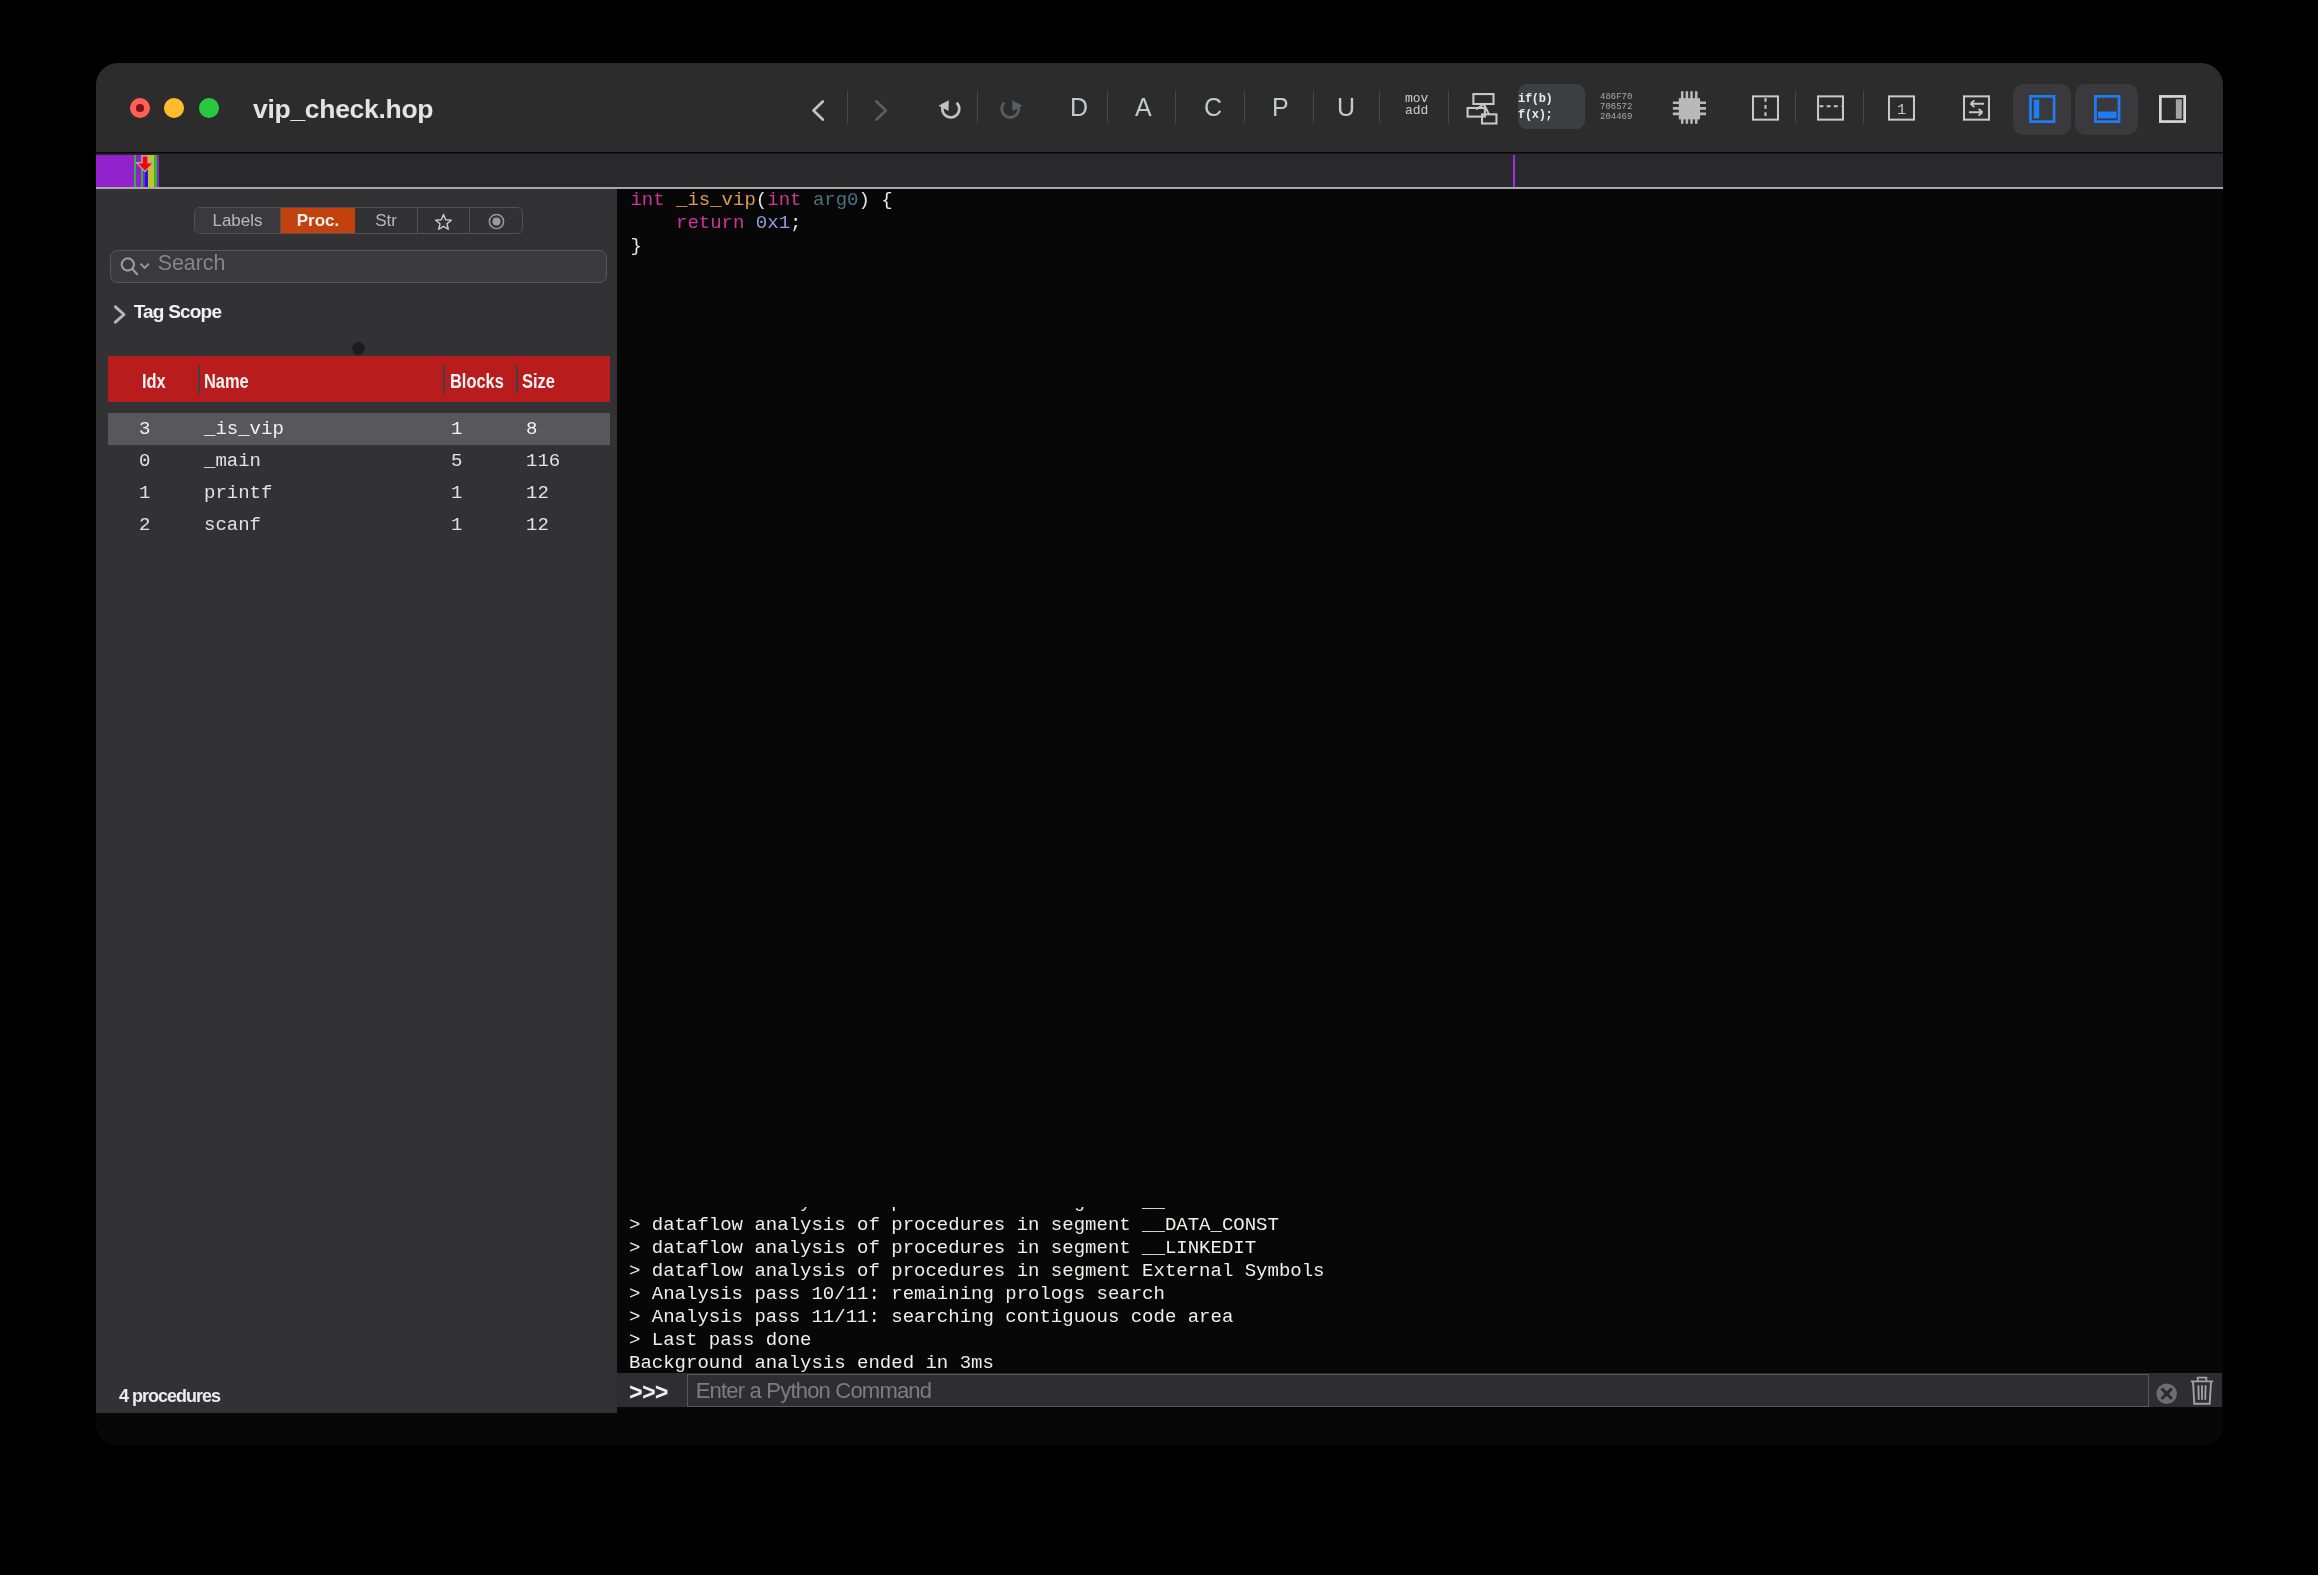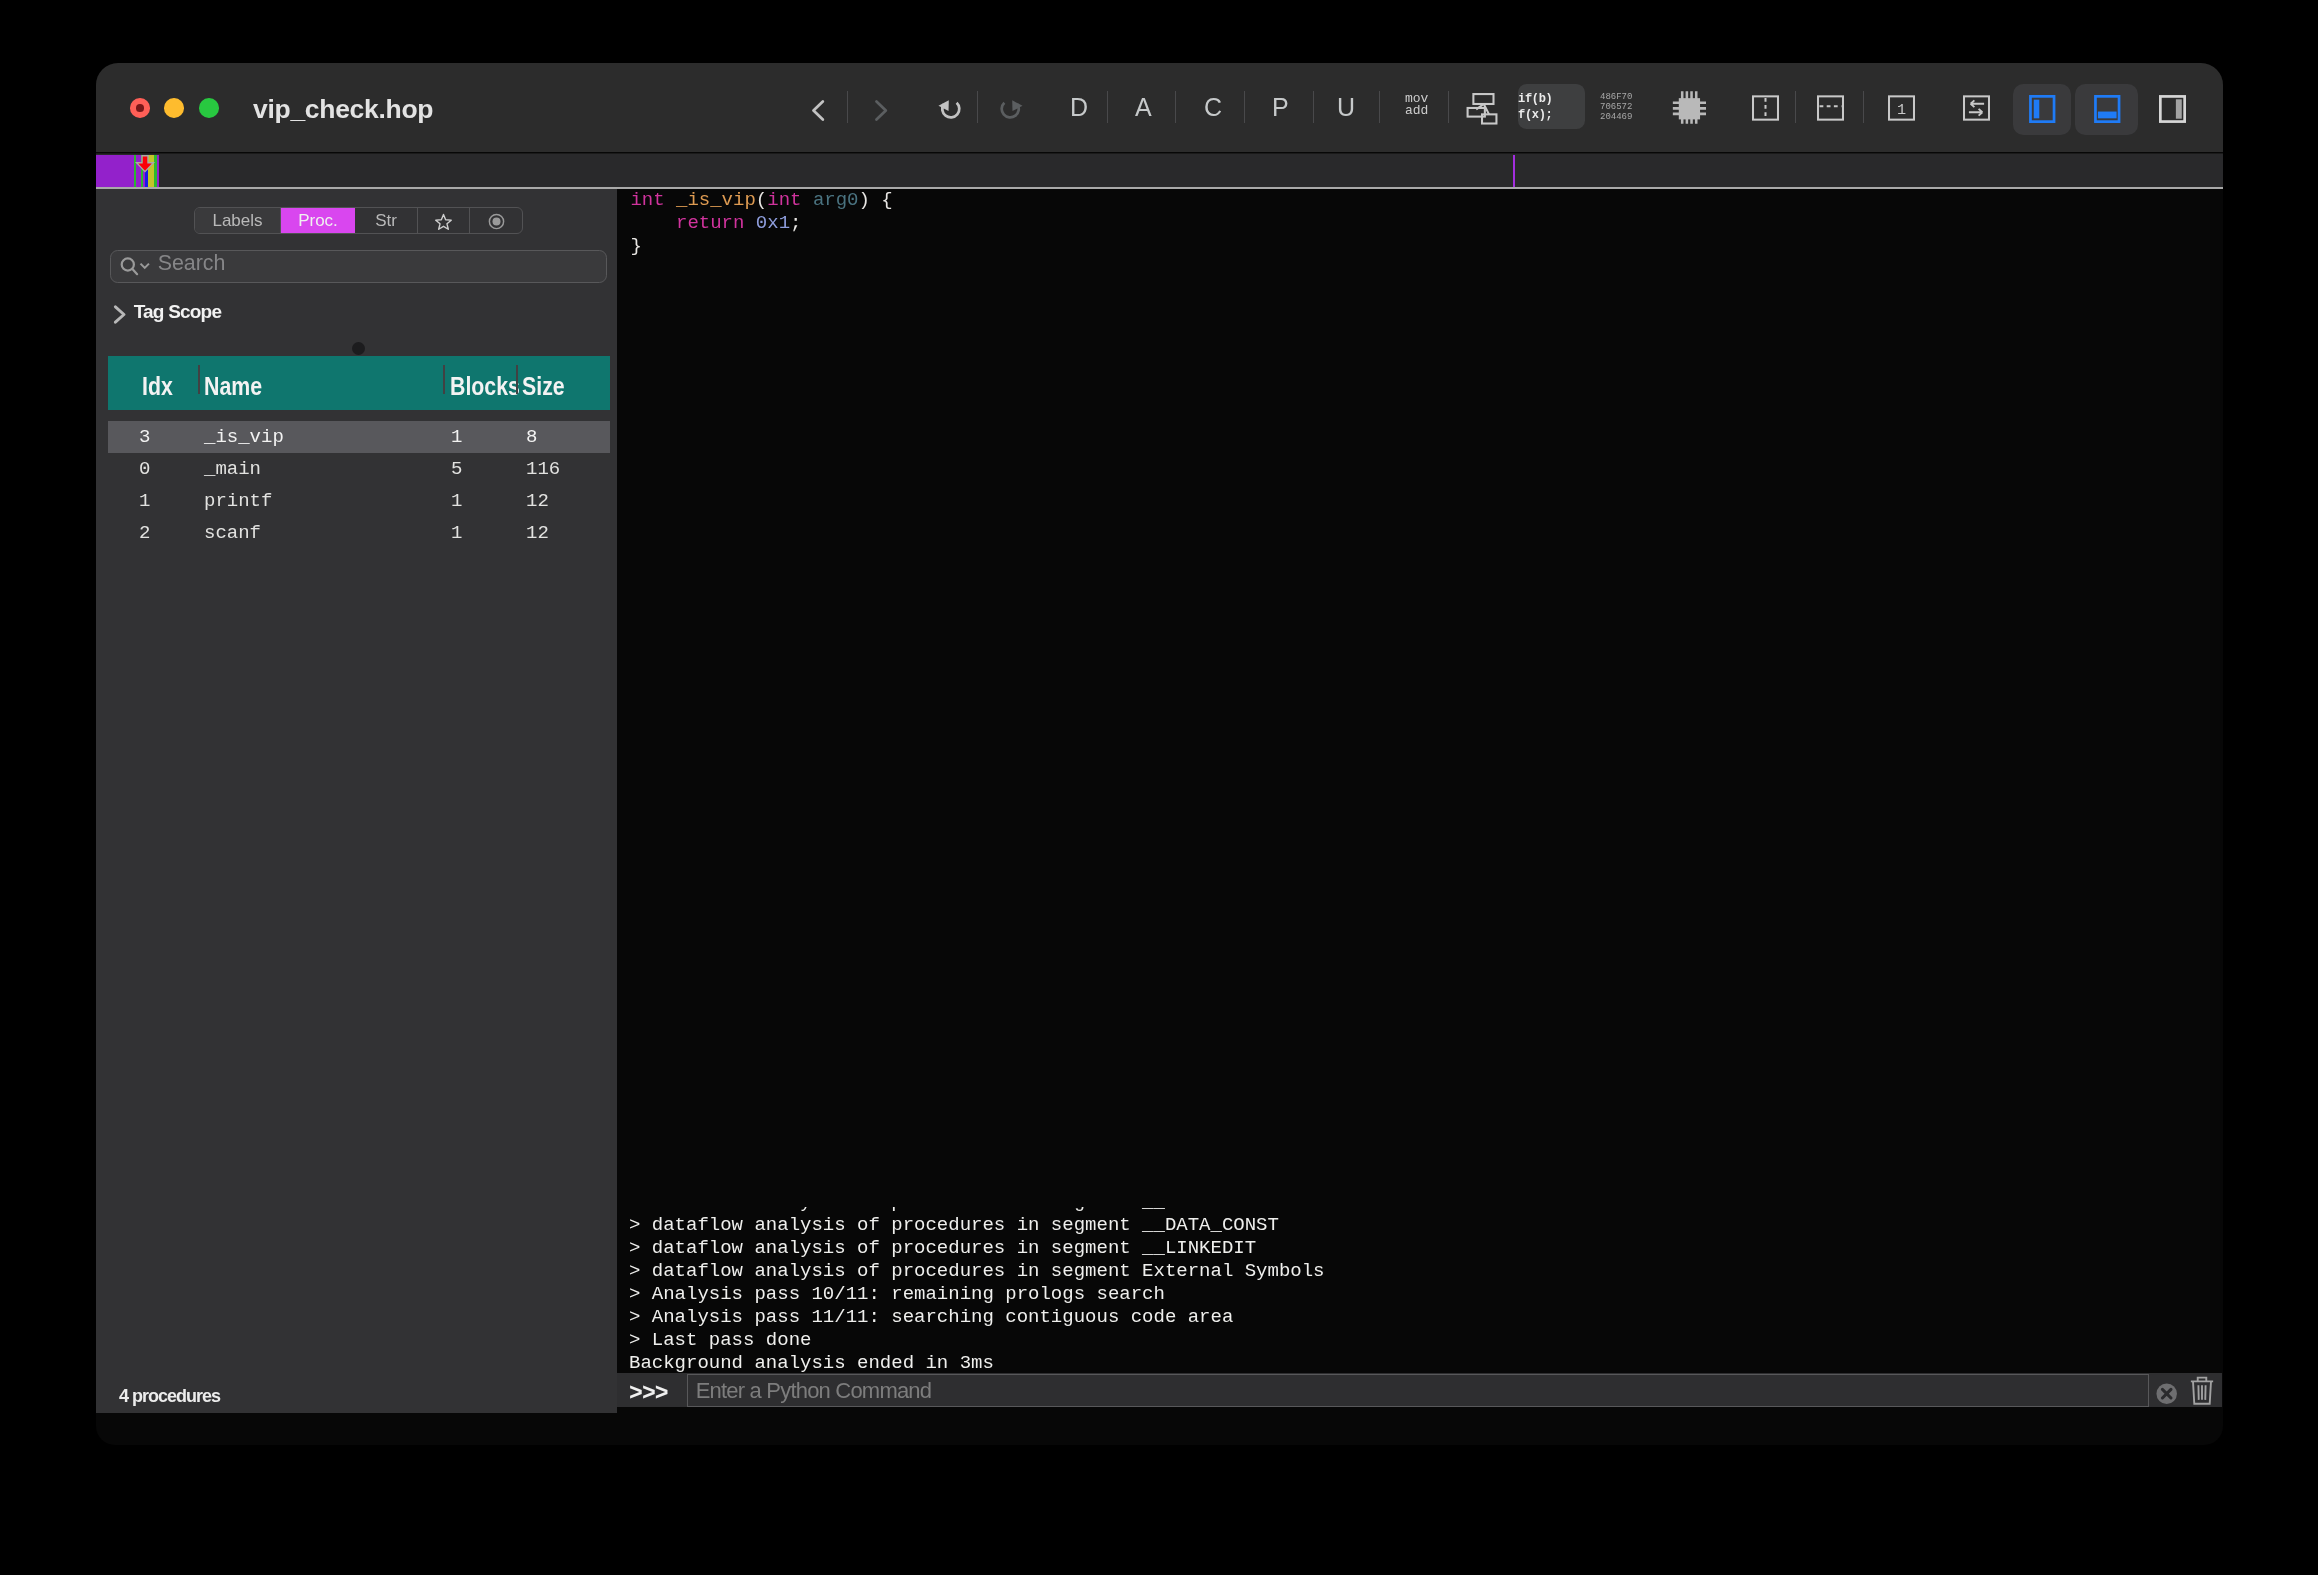--- a/index.html
+++ b/index.html
@@ -20,21 +20,21 @@
   
   #navstrip { position:absolute; left:0; top:90px; width:2127px; height:34px; background:#29292b; border-top:0.9px solid #1a1a1a; }
   #navline { position:absolute; left:0; top:124px; width:2127px; height:1.7px; background:#a9a9a9; }
   
   #sidebar { position:absolute; left:0; top:126px; width:521px; height:1224px; background:#323234; }
   #tabs { position:absolute; left:98px; top:18px; width:329px; height:26.5px; border:0.9px solid #525254; border-radius:6px; display:flex; align-items:stretch; color:#b9b9b9; font-size:17px; }
   #tabs .seg { display:flex; align-items:center; justify-content:center; padding-top:1.7px; }
   #search { position:absolute; left:13.7px; top:61px; width:497px; height:33px; border:1.3px solid #58585a; background:#3a3a3c; border-radius:7.7px; }
   #tagscope { position:absolute; left:13.7px; top:112px; }
   #tbl { position:absolute; left:12px; top:167px; width:502px; }
-  #tbl .hdr { position:relative; height:54px; background:#0f766e; color:#f3f3f3; font-size:26px; font-weight:bold; }
+  #tbl .hdr { position:relative; height:46px; background:#b91c1c; color:#f3f3f3; font-size:20px; font-weight:bold; }
   #tbl .hdr .cell { transform:translateY(-40%) scaleX(0.82); transform-origin:left center; }
   #tbl .row { position:relative; height:32px; color:#e2e2e0; font-size:19px; font-family:"Liberation Mono",monospace; }
   .cell { position:absolute; top:50%; transform:translateY(-50%); white-space:pre; }
   #procs { position:absolute; left:23px; top:1197px; font-size:18px; font-weight:bold; color:#ececec; letter-spacing:-1px; }
   
   #rightpane { position:absolute; left:521px; top:126px; width:1605px; height:1224px; background:#070707; }
   #code { position:absolute; left:13.4px; top:0px; font-size:19px; line-height:23px; font-family:"Liberation Mono",monospace; white-space:pre; color:#e8e6e3; }
   .kw { color:#d0339d; } .fn { color:#de9b52; } .arg { color:#4a7380;margin-top:25px; } .num { color:#8e9ddc; }
   #console { position:absolute; left:0; top:1018px; width:1605px; height:166px; overflow:hidden; }
   #console .lines { position:absolute; left:12px; top:-16.3px; font-size:19px; line-height:23px; font-family:"Liberation Mono",monospace; white-space:pre; color:#efefed; }
@@ -161,21 +161,21 @@
     <div class="abs" style="left:61px; top:0.9px; width:1.9px; height:33px; background:#9321cb;"></div>
     <div class="abs" style="left:1417px; top:0.9px; width:2.1px; height:33px; background:#a32ede;"></div>
     <svg class="abs" style="left:38px; top:0.9px;" width="22" height="18" viewBox="0 0 26 21">
       <path d="M9.5 0.8 L16.5 0.8 L16.5 9 L23 9 L13 19.5 L3 9 L9.5 9 Z" fill="#fb0007" stroke="#a9a9a9" stroke-width="1.6"></path>
     </svg>
   </div>
   <div id="navline"></div>
   <div id="sidebar">
     <div id="tabs">
       <div class="seg" style="width:86px; border-right:0.9px solid #525254; background:#3a3a3c; border-radius:5.1px 0 0 5.1px;">Labels</div>
-      <div class="seg" style="width:74px; background:#d946ef; color:#f0f0f0; font-weight:normal;">Proc.</div>
+      <div class="seg" style="width:74px; background:#c2410c; color:#f0f0f0; font-weight:bold;">Proc.</div>
       <div class="seg" style="width:63px; border-right:0.9px solid #525254;">Str</div>
       <div class="seg" style="width:52px; border-right:0.9px solid #525254;">
         <svg width="17" height="17" viewBox="0 0 23 22">
             <path d="M11.5 1.5 L14.4 8.6 L22 9.2 L16.2 14.1 L18 21.5 L11.5 17.5 L5 21.5 L6.8 14.1 L1 9.2 L8.6 8.6 Z" fill="none" stroke="#cdcdcd" stroke-width="1.9" stroke-linejoin="round"></path>
           </svg>
       </div>
       <div class="seg" style="flex:1;">
         <svg width="17" height="17" viewBox="0 0 22 22">
             <circle cx="11" cy="11" r="9.2" fill="none" stroke="#9a9a9a" stroke-width="1.9"></circle>
             <circle cx="11" cy="11" r="5.2" fill="#9a9a9a"></circle>

